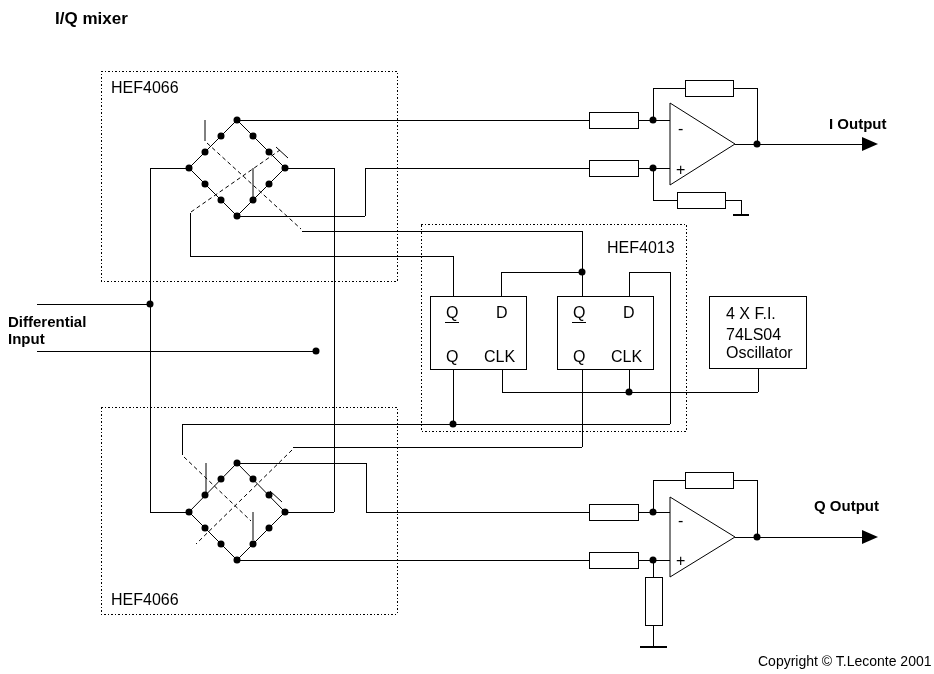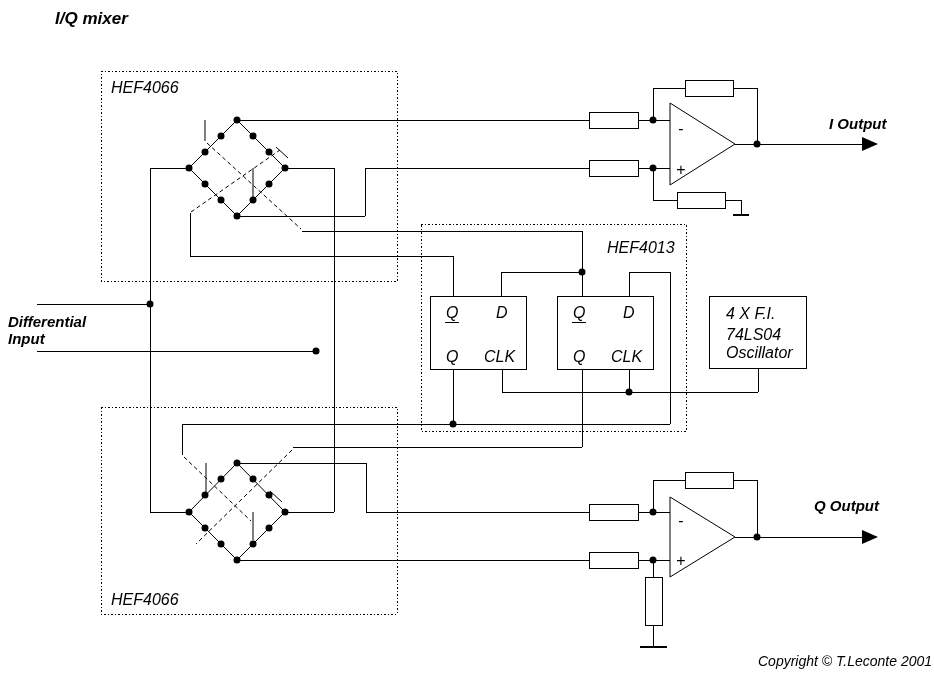--- a/index.html
+++ b/index.html
@@ -2,21 +2,20 @@
 <html><head>
 <meta charset="utf-8">
 <style>
   html, body { margin: 0; padding: 0; background: #ffffff; }
   #canvas {
     position: relative;
     width: 934px;
     height: 674px;
     background: #ffffff;
     font-family: "Liberation Sans", sans-serif;
-    font-style: italic;
   }
   svg text {
     font-family: "Liberation Sans", sans-serif;
     fill: #000000;
   }
   .lbl       { font-size: 16px; }
   .lbl-bold  { font-size: 15px; font-weight: bold; }
   .title     { font-size: 17px; font-weight: bold; }
   .small     { font-size: 14px; }
   .pm        { font-size: 16px; }

